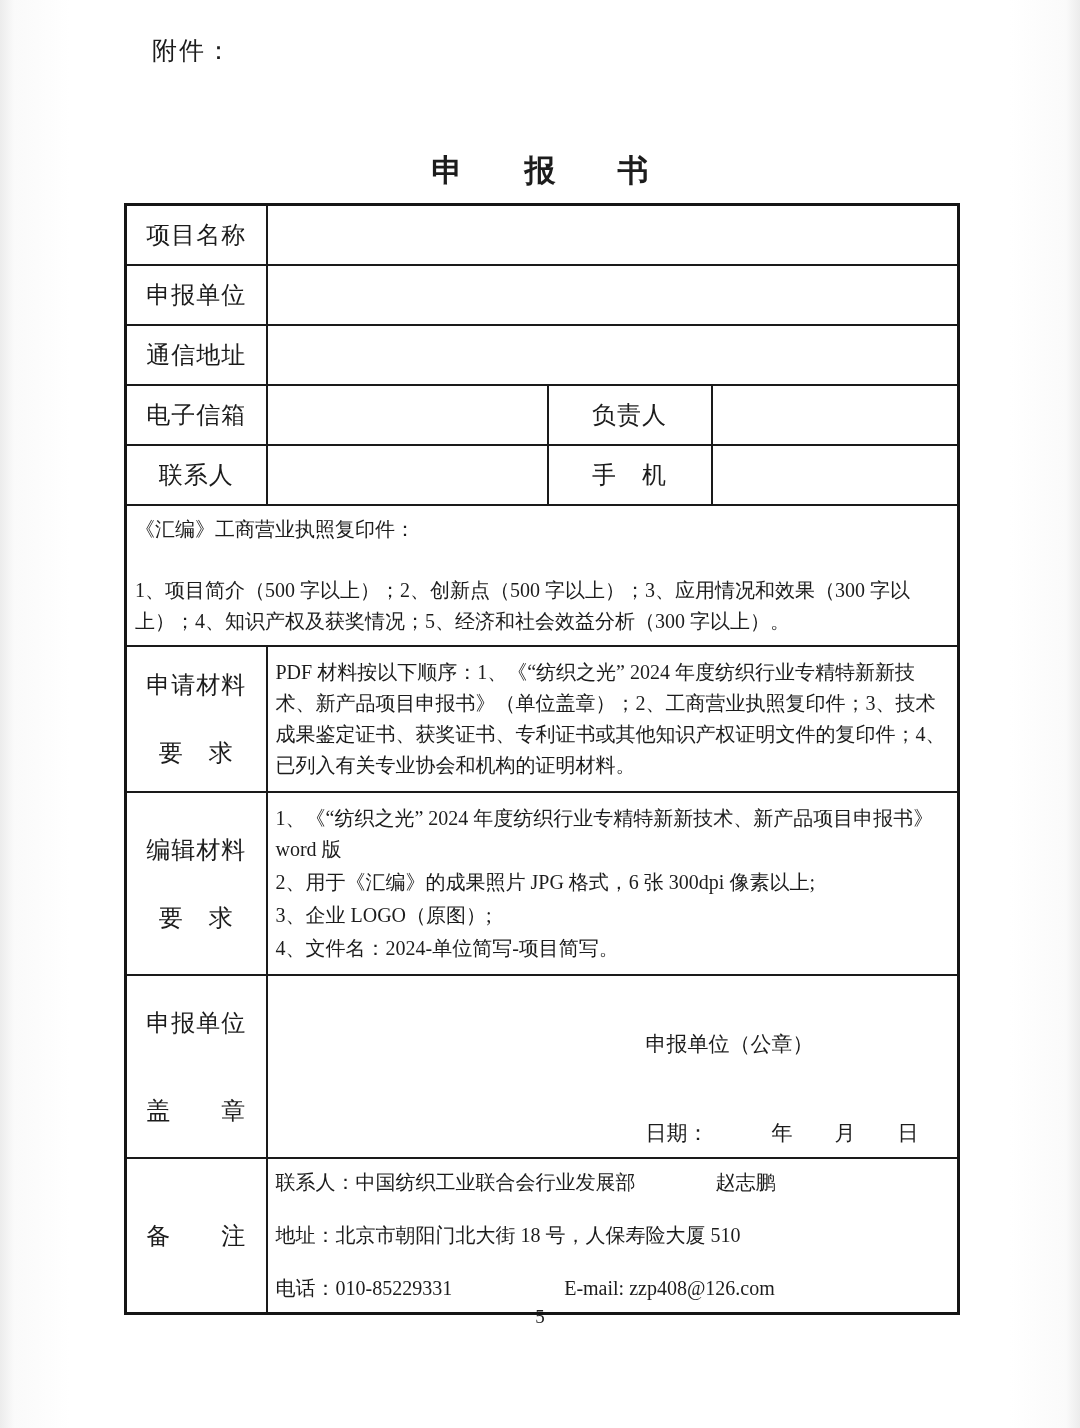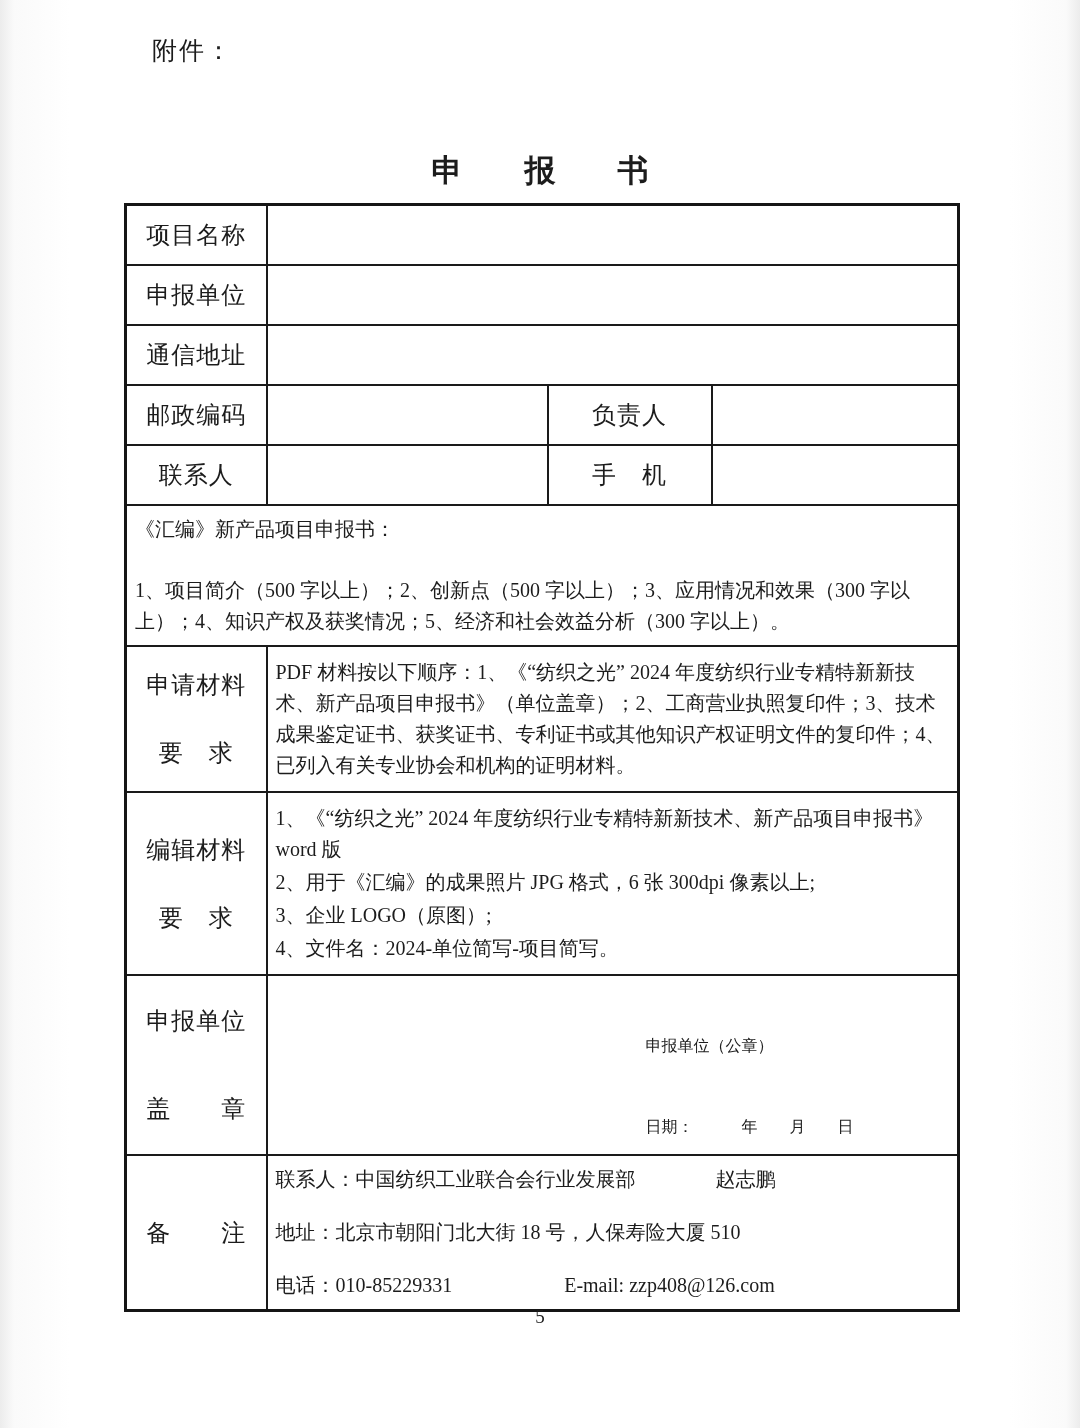--- a/index.html
+++ b/index.html
@@ -89,21 +89,21 @@
   td.txt {
     font-size: 20px;
     line-height: 1.55;
     padding: 8px 10px 8px 8px;
     vertical-align: middle;
   }
   .comp-title { margin-bottom: 30px; }
   .edit-list div { margin: 2px 0; }
   .seal-block {
     padding-left: 370px;
-    font-size: 16px;
+    font-size: 21px;
     margin-top: 44px;
   }
   .seal-date { margin-top: 56px; }
   .notes-block { font-size: 20px; }
   .notes-line + .notes-line { margin-top: 22px; }
   .notes-line.split { display: flex; }
   .notes-email { margin-left: 112px; }
   .page-number {
     position: absolute;
     top: 1306px;
@@ -137,34 +137,34 @@
       </tr>
       <tr class="rh-sm">
         <td class="lbl">申报单位</td>
         <td class="blank" colspan="3"></td>
       </tr>
       <tr class="rh-sm">
         <td class="lbl">通信地址</td>
         <td class="blank" colspan="3"></td>
       </tr>
       <tr class="rh-sm">
-        <td class="lbl">邮政编码</td>
+        <td class="lbl">电子信箱</td>
         <td class="blank"></td>
         <td class="lbl">负责人</td>
         <td class="blank"></td>
       </tr>
       <tr class="rh-sm">
         <td class="lbl">联系人</td>
         <td class="blank"></td>
         <td class="lbl">手　机</td>
         <td class="blank"></td>
       </tr>
       <tr class="rh-comp">
         <td class="txt" colspan="4">
-          <div class="comp-title">《汇编》新产品项目申报书：</div>
+          <div class="comp-title">《汇编》工商营业执照复印件：</div>
           <div>1、项目简介（500 字以上）；2、创新点（500 字以上）；3、应用情况和效果（300 字以上）；4、知识产权及获奖情况；5、经济和社会效益分析（300 字以上）。</div>
         </td>
       </tr>
       <tr class="rh-app">
         <td class="lbl">
           <div class="stack">
             <div>申请材料</div>
             <div>要　求</div>
           </div>
         </td>

